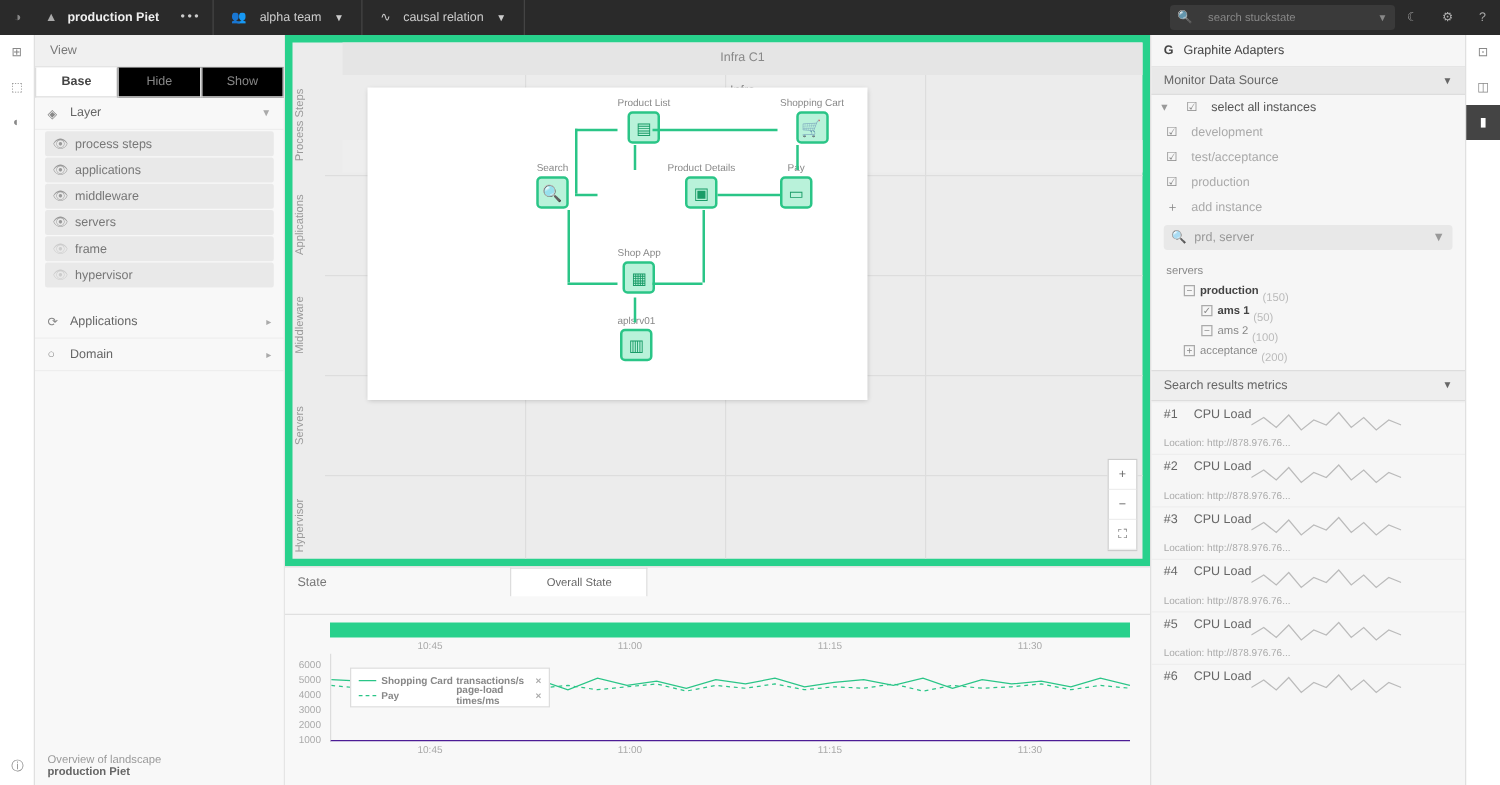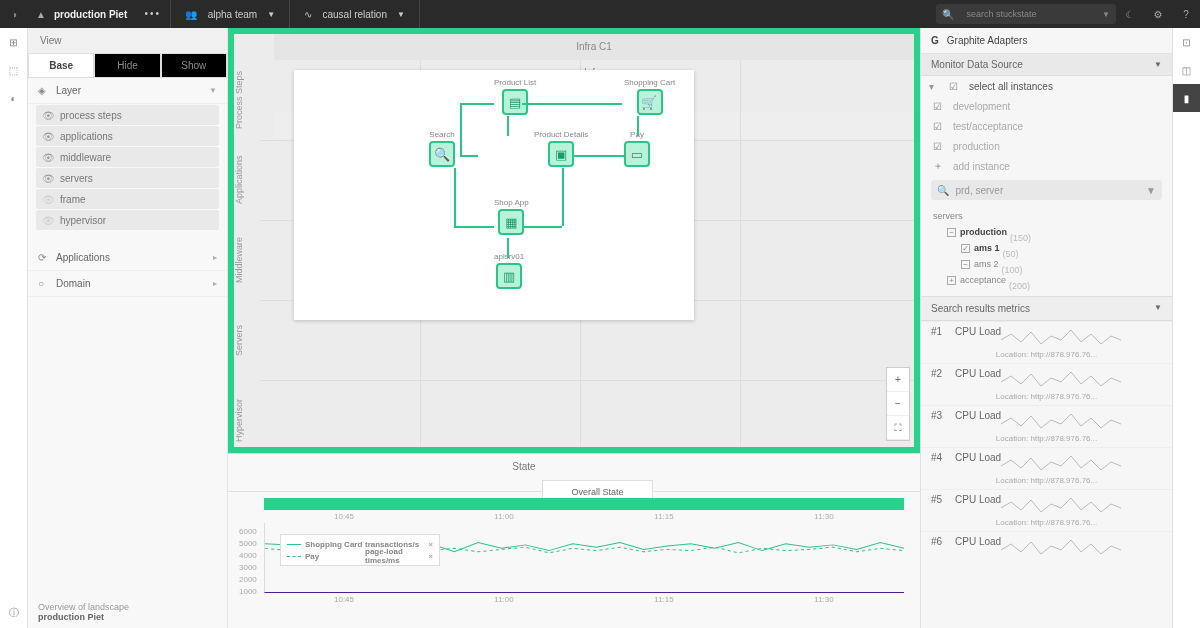--- a/index.html
+++ b/index.html
@@ -59,21 +59,21 @@
 .node .nlab{ font-size:8px; color:#888; margin-bottom:2px; white-space:nowrap;}
 .node .nbox{ width:26px; height:26px; border:2px solid #2ac587; border-radius:4px; background:#b9f2da; margin:0 auto; display:flex; align-items:center; justify-content:center; color:#1a9c68; font-size:13px;}
 .edge{ position:absolute; }
 .edge.h{ height:2px; background:#2ac587;}
 .edge.v{ width:2px; background:#2ac587;}
 .zoom-ctrl{ position:absolute; right:4px; bottom:6px; width:24px; background:#fff; border:1px solid #ccc;}
 .zoom-ctrl div{ height:24px; text-align:center; line-height:24px; border-bottom:1px solid #eee; color:#666;}
 
 
 .state{ position:absolute; left:0; right:0; bottom:0; height:175px; background:#f8f8f8; border-top:1px solid #ddd;}
-.state .sh{ display:flex; align-items:center; padding-left:10px; border-bottom:1px solid #e0e0e0; height:38px;flex-direction:column;}
+.state .sh{ display:flex; align-items:flex-start; padding-left:10px; border-bottom:1px solid #e0e0e0; height:38px;}
 .state .sh .stl{ color:#777; margin-right:110px; line-height:26px;}
 .state .sh .stab{ padding:6px 28px; background:#fff; border:1px solid #ddd; border-bottom:none; color:#666; font-size:9px;margin-left:37px;}
 .state-body{ padding:6px 16px 2px 36px; position:relative;}
 .state-body .bar{ height:12px; background:#28d18c; margin-bottom:2px;}
 .state-body .xl{ display:flex; color:#aaa; font-size:8px;}
 .state-body .xl span{ flex:1; text-align:center;}
 .chart-area{ height:70px; position:relative; border-left:1px solid #ddd; border-bottom:1px solid #4c1d95; margin-top:2px;}
 .chart-area svg{ width:100%; height:100%;}
 .yl{ position:absolute; left:-26px; top:4px; color:#aaa; font-size:8px;}
 .yl div{ height:12px;}
@@ -102,21 +102,21 @@
 .tree{ padding:4px 12px 8px 12px; font-size:9px; color:#888;}
 .tree .tl{ height:16px; display:flex; align-items:center;}
 .tree .ind1{ padding-left:14px;} .tree .ind2{ padding-left:28px;}
 .tree .sq{ width:9px; height:9px; border:1px solid #aaa; margin-right:4px; font-size:8px; line-height:8px; text-align:center; color:#888;}
 .tree b{ color:#444; font-weight:bold;}
 .tree .cnt{ color:#bbb; margin-left:3px;margin-top:12px;}
 .metric{ border-top:1px solid #eee; padding:4px 10px 4px 10px;}
 .metric .mh{ display:flex; color:#666;}
 .metric .mh .rank{ width:24px;}
 .metric svg{ width:120px; height:22px; float:right;}
-.metric .loc{ color:#aaa; font-size:8px; clear:both; padding-top:2px;text-align:center;}
+.metric .loc{ color:#aaa; font-size:8px; clear:both; padding-top:2px;}
 
 
 .rightrail{ position:absolute; top:28px; right:0; width:28px; bottom:0; background:#fff; border-left:1px solid #e0e0e0;}
 .rightrail .ri{ height:28px; display:flex; align-items:center; justify-content:center; color:#888;}
 .rightrail .ri.active{ background:#444; color:#fff;}
 </style>
 </head>
 <body>
 
 <div class="topbar">

